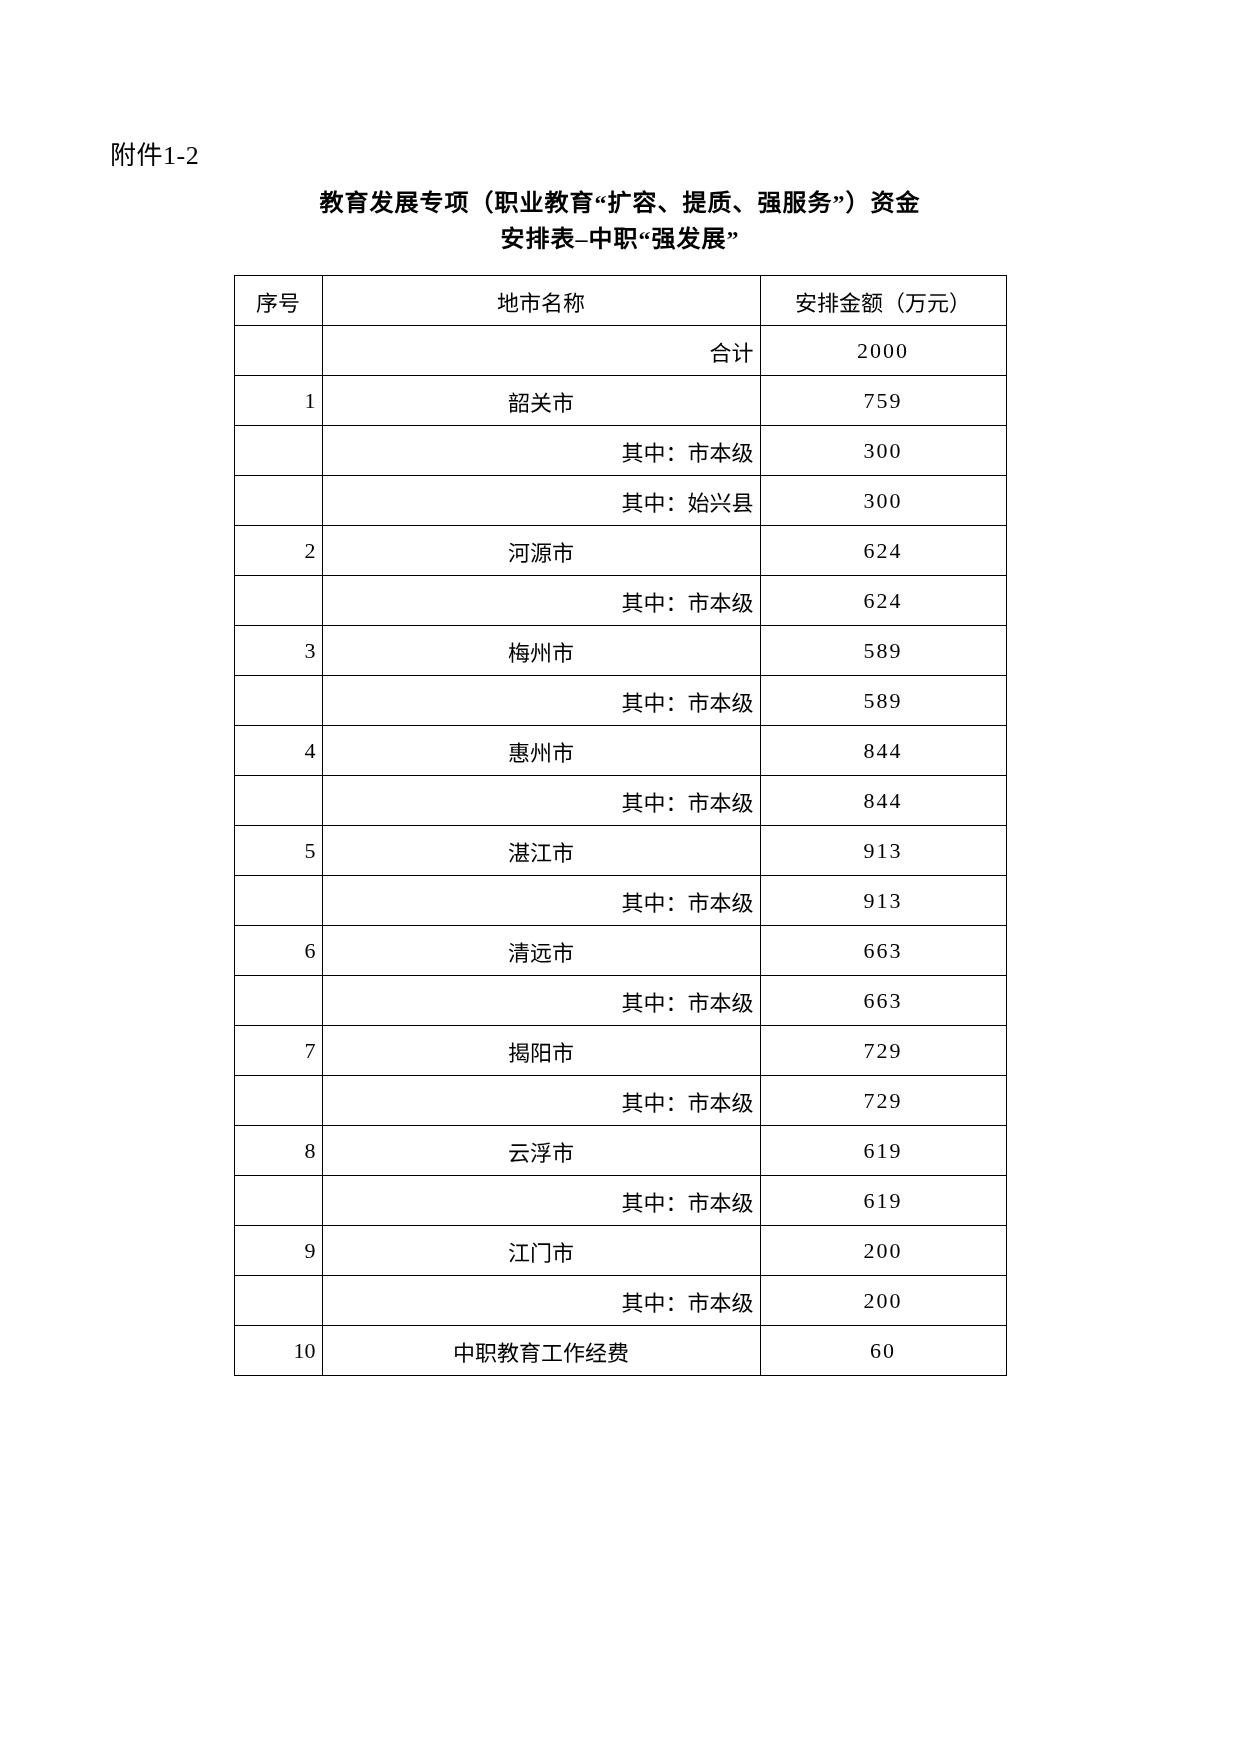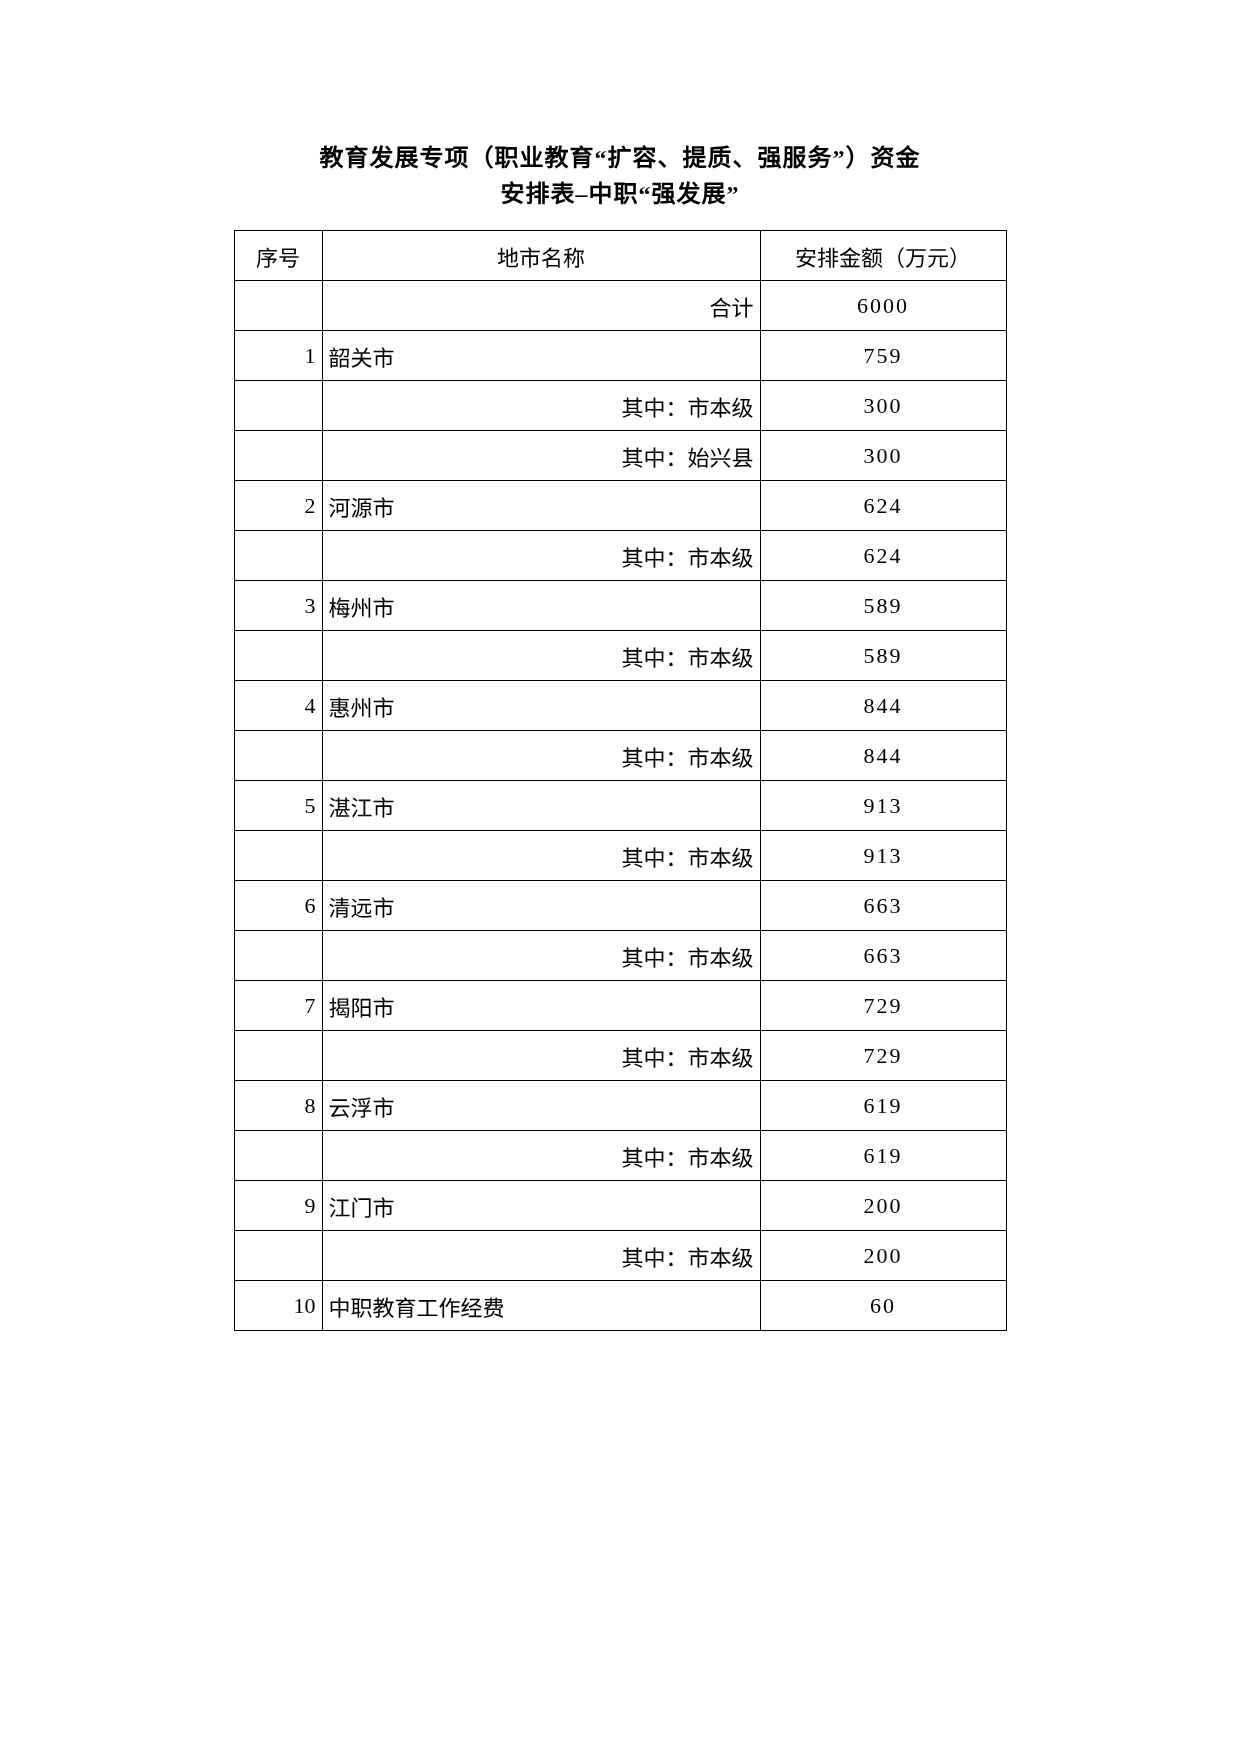--- a/index.html
+++ b/index.html
@@ -57,30 +57,31 @@
     font-weight: normal;
     font-family: "Liberation Serif", "DejaVu Serif", serif;
     padding: 0 6px;
     vertical-align: middle;
   }
   col.c-no    { width: 88px; }
   col.c-name  { width: 438px; }
   col.c-amt   { width: 246px; }
 
   .cell-center { text-align: right; }
-  .cell-left   { text-align: left; padding-left: 14px; }
+  .cell-left   { text-align: center; padding-left: 14px; }
   .cell-sub    { text-align: right; padding-left: 44px; }
   .num-cell    { text-align: center; letter-spacing: 2px; }
   .header-row td { text-align: center; }
 </style>
 </head>
 <body>
 
 <div class="page">
 
+  <div class="attachment-label">附件1-2</div>
 
   <div class="doc-title">
     <span class="line1">教育发展专项（职业教育“扩容、提质、强服务”）资金</span>
     <span class="line2">安排表–中职“强发展”</span>
   </div>
 
   <table class="fund-table">
     <colgroup>
       <col class="c-no">
       <col class="c-name">
@@ -88,21 +89,21 @@
     </colgroup>
     <tbody id="table-body">
       <tr class="header-row">
         <td>序号</td>
         <td>地市名称</td>
         <td>安排金额（万元）</td>
       </tr>
     <tr>
           <td class="cell-center"></td>
           <td class="cell-center">合计</td>
-          <td class="num-cell">6000</td>
+          <td class="num-cell">2000</td>
         </tr>
         <tr>
           <td class="cell-center">1</td>
           <td class="cell-left">韶关市</td>
           <td class="num-cell">759</td>
         </tr>
         <tr>
           <td class="cell-center"></td>
           <td class="cell-sub">其中：市本级</td>
           <td class="num-cell">300</td>

